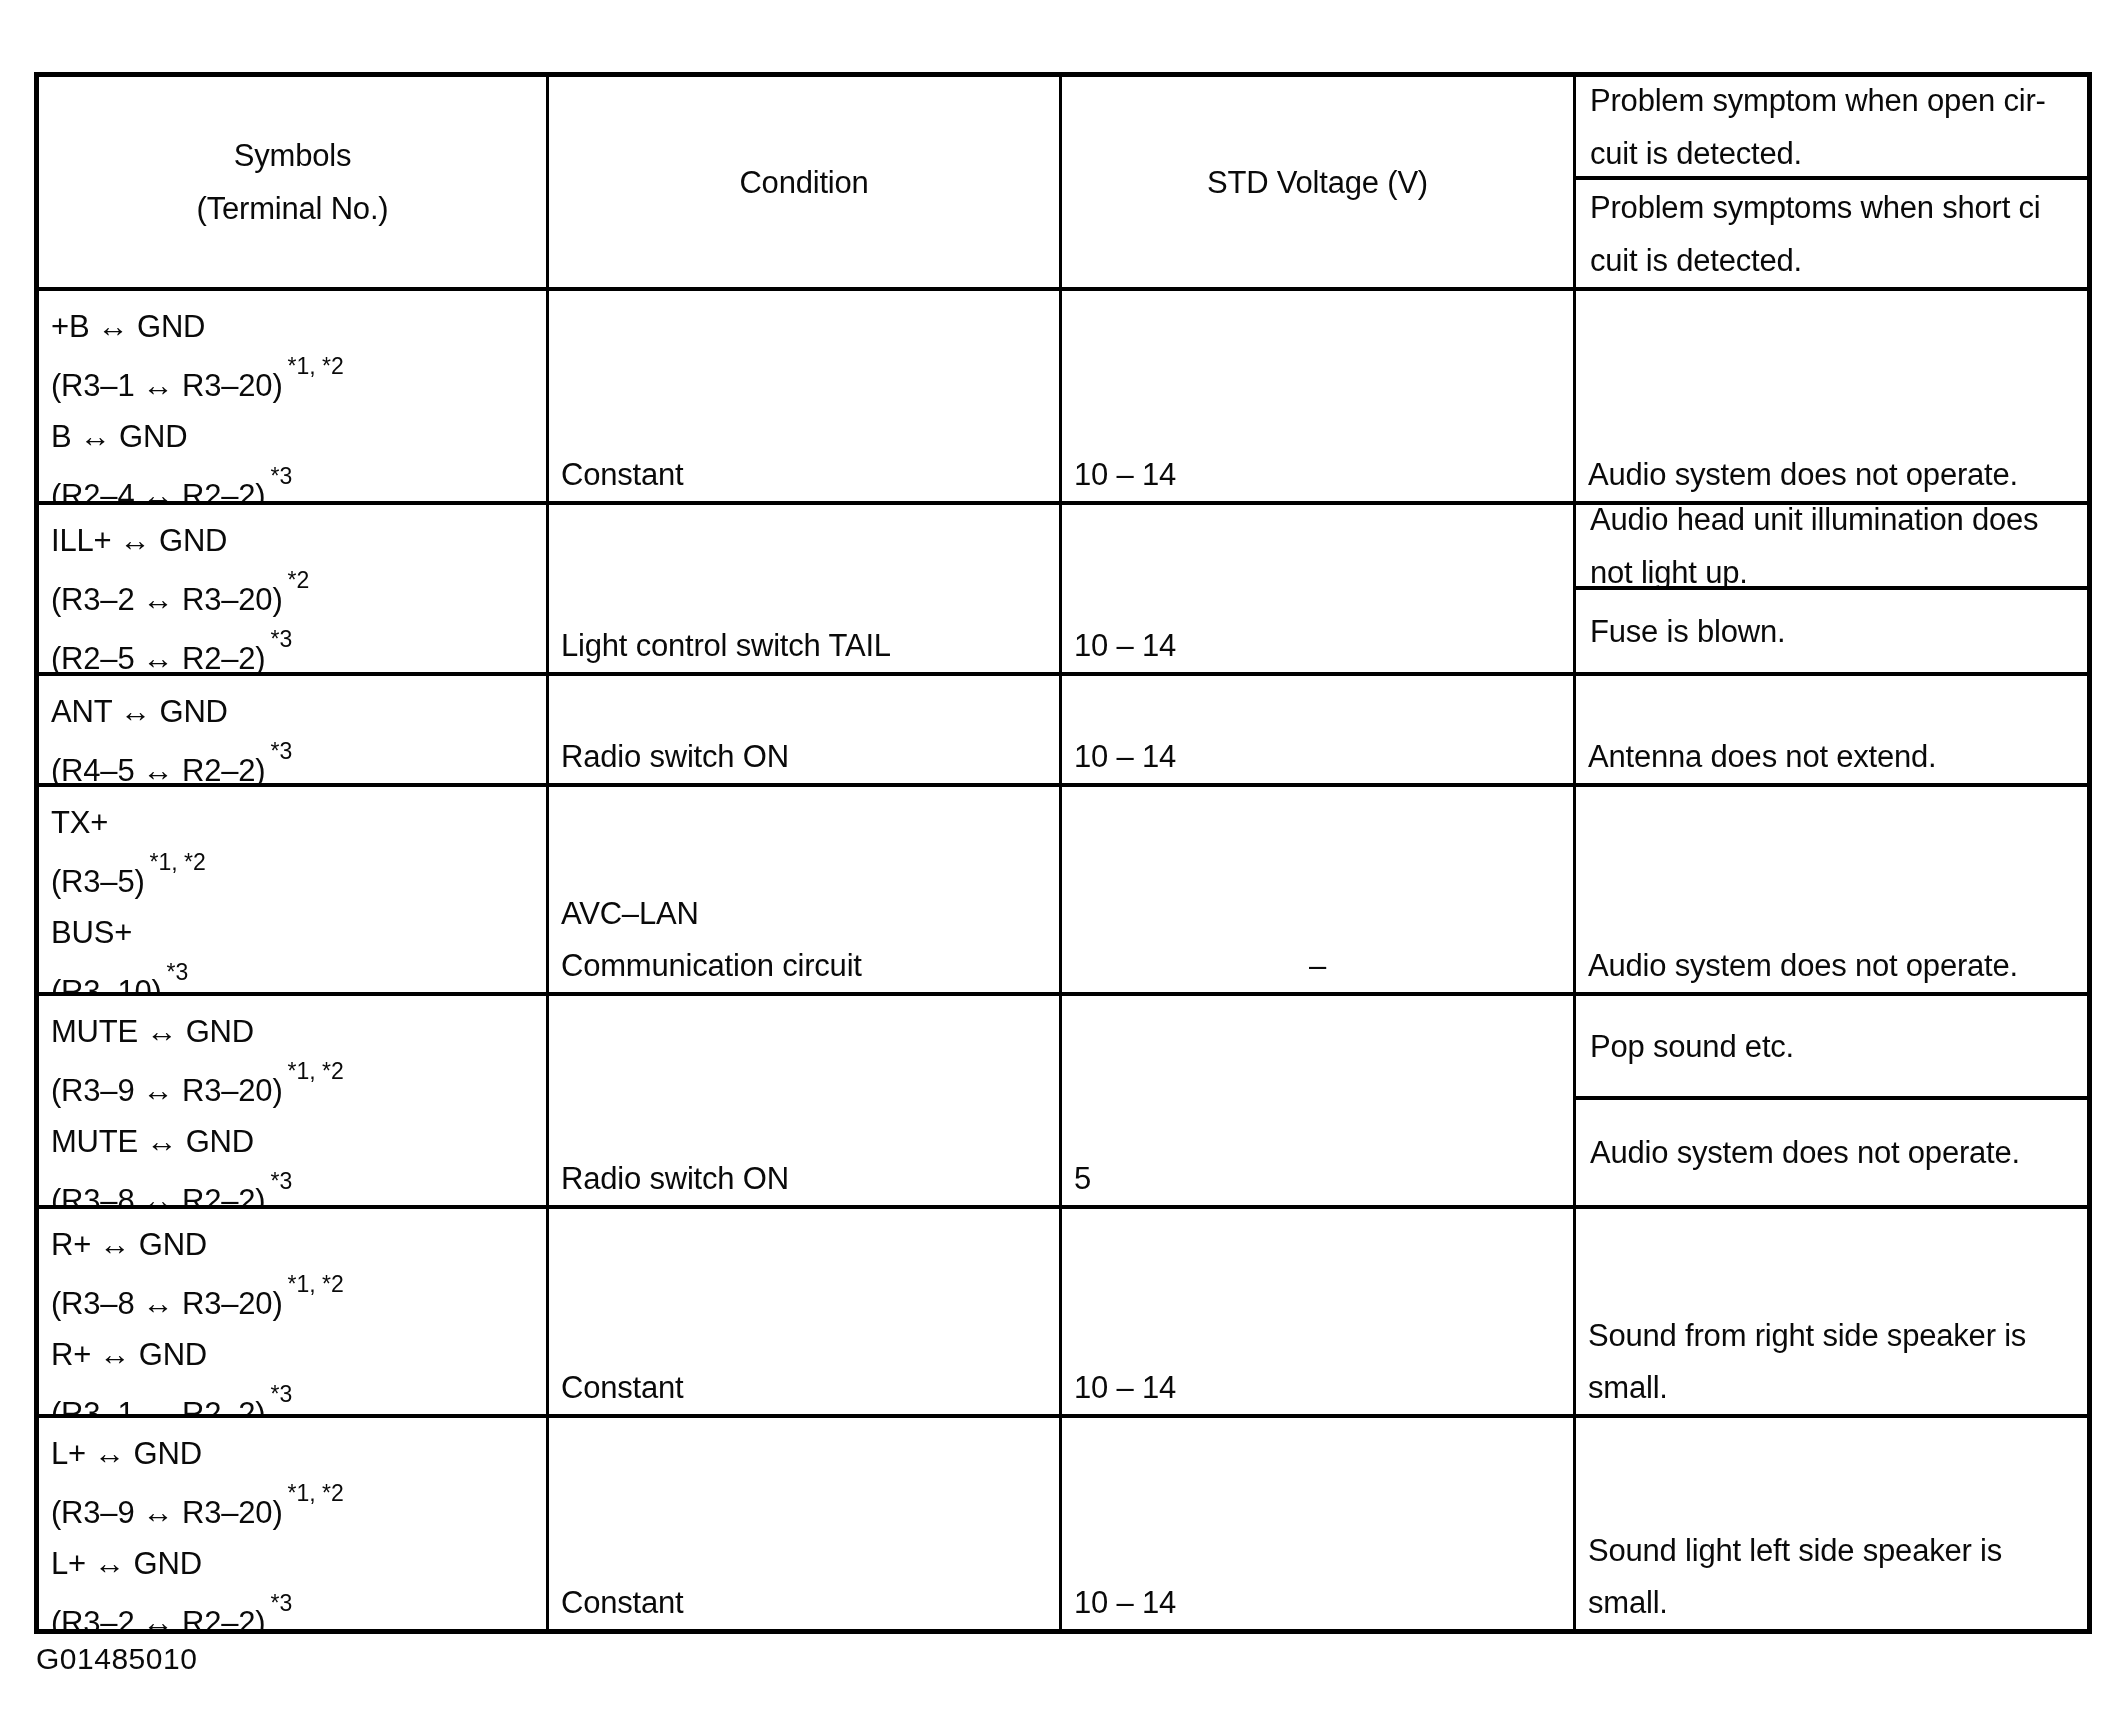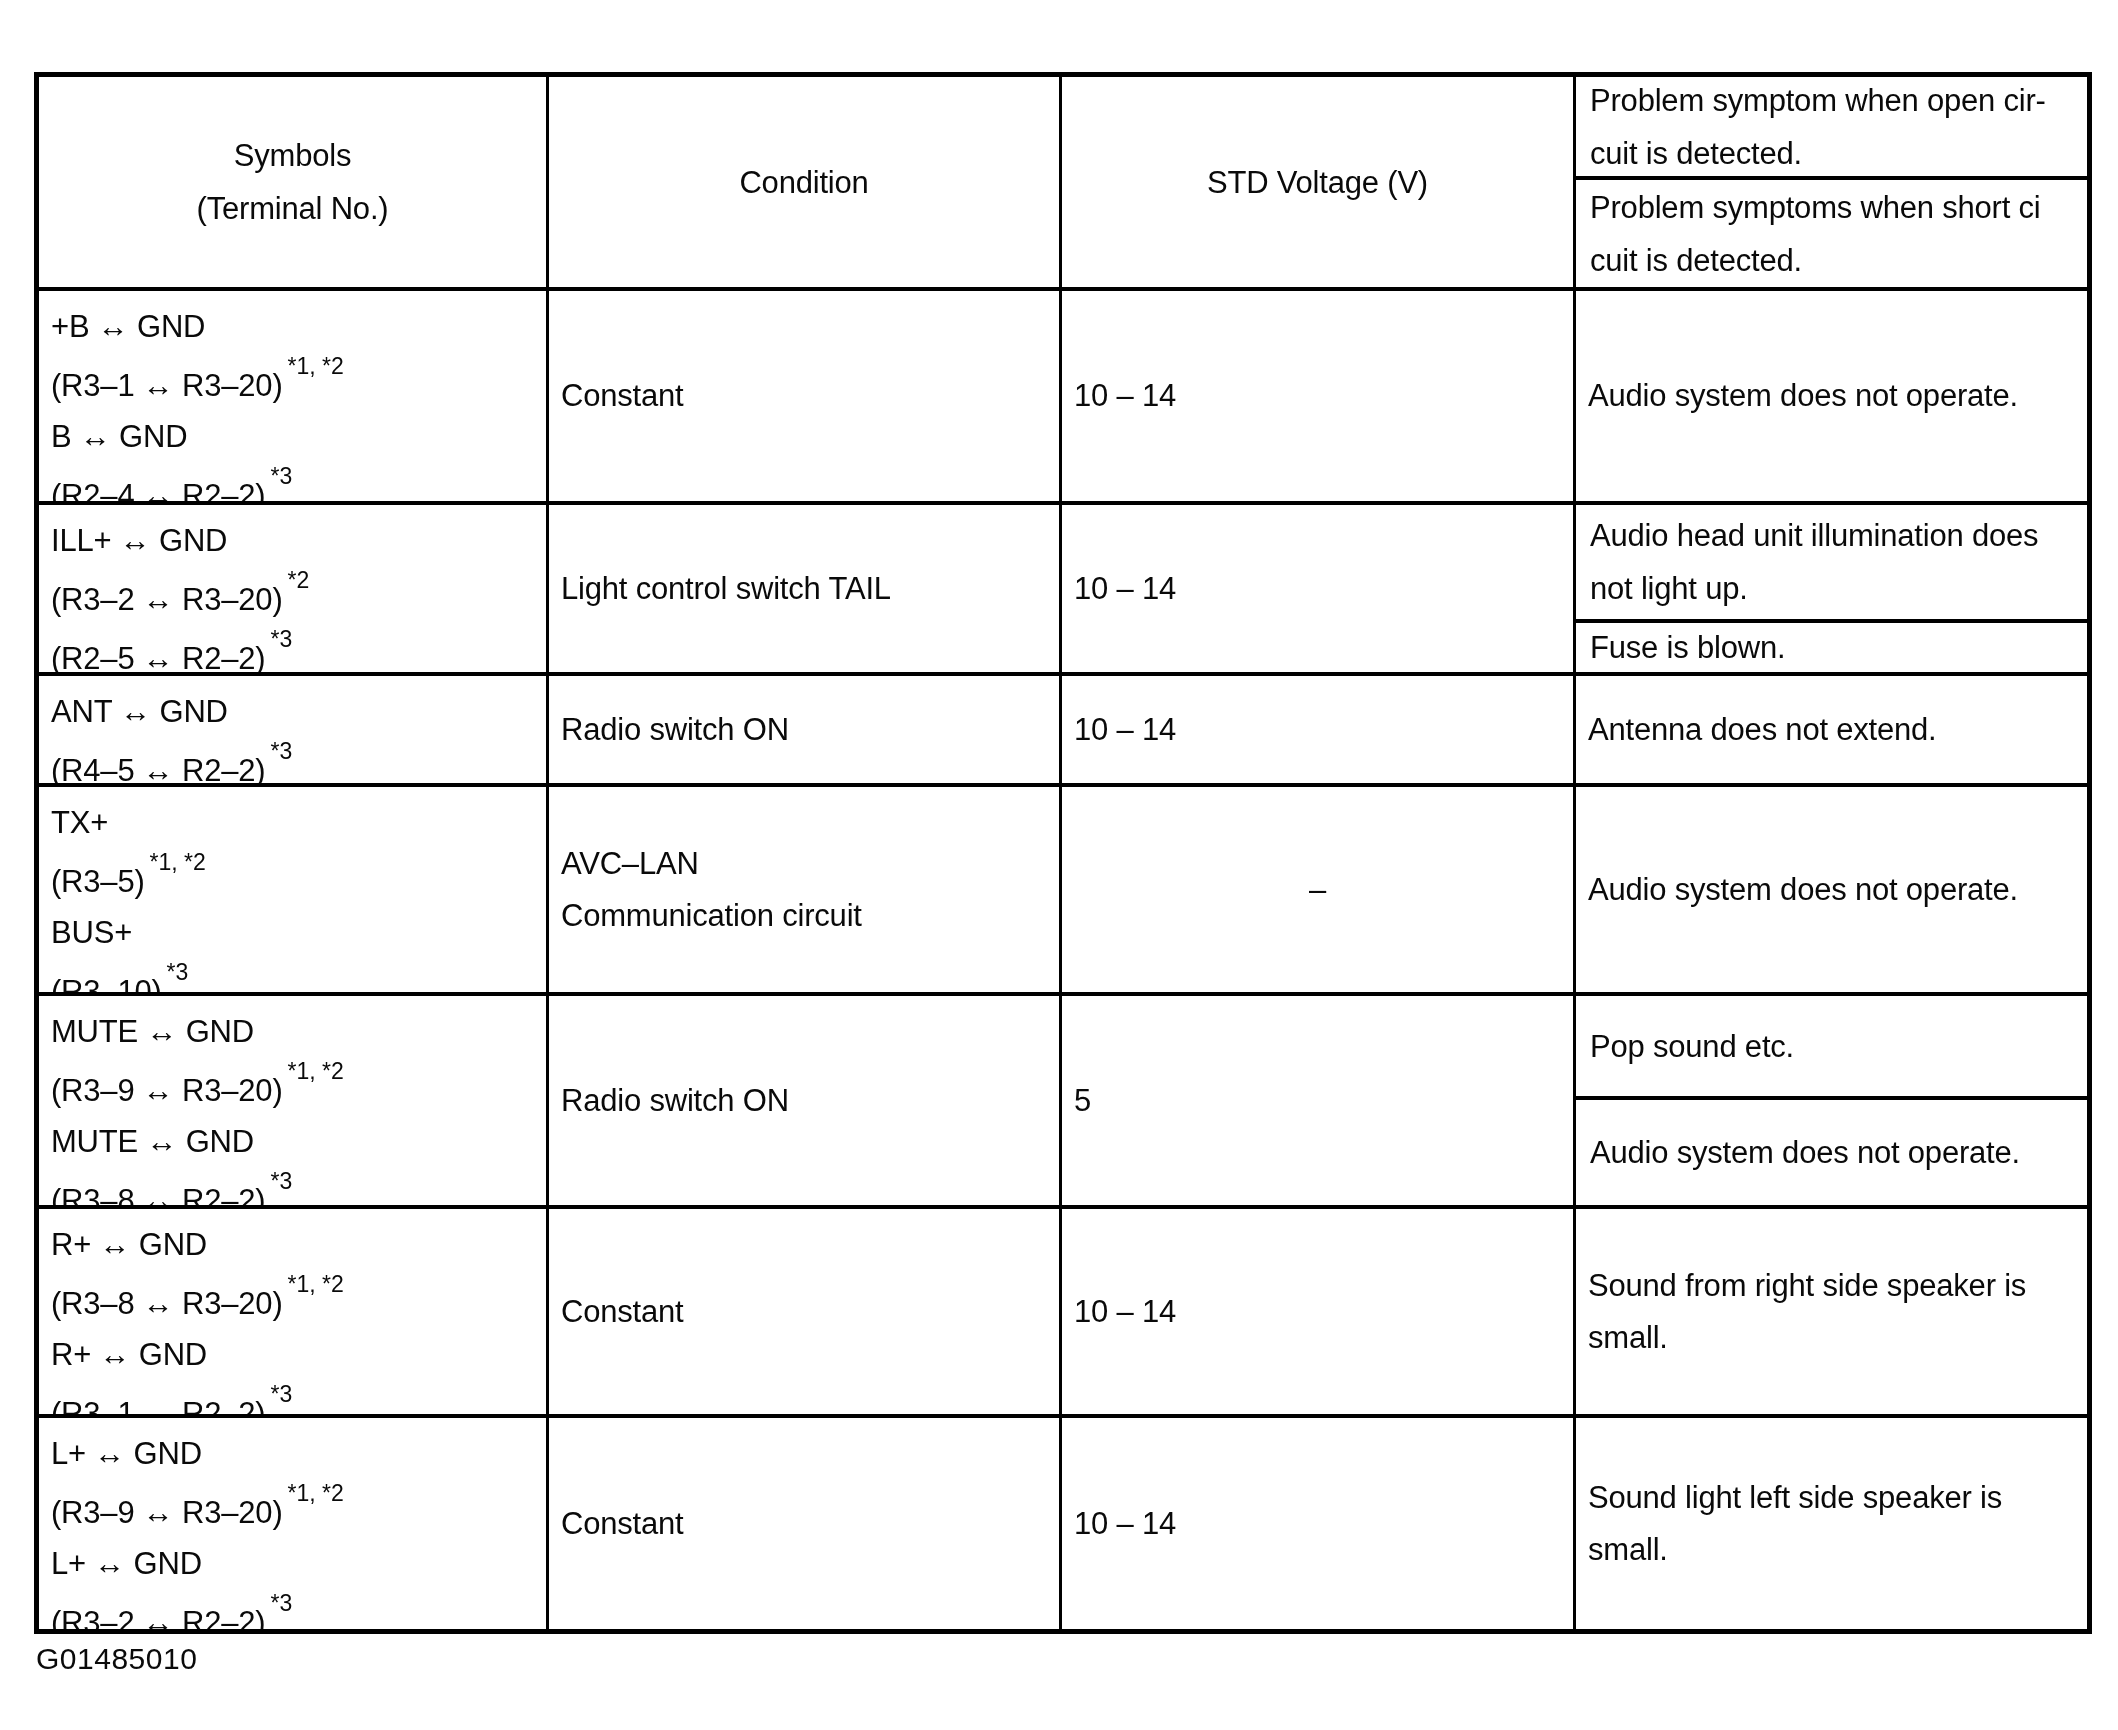--- a/index.html
+++ b/index.html
@@ -45,21 +45,21 @@
     line-height: 53px;
   }
   .sym {
     padding: 10px 12px;
     line-height: 51px;
     white-space: nowrap;
   }
   .mid {
     display: flex;
     flex-direction: column;
-    justify-content: center;
+    justify-content: flex-end;
     padding: 0 12px;
     line-height: 52px;
     white-space: nowrap;
   }
   .vc {
     align-items: center;
     text-align: center;
     padding: 0;
   }
   .split {
@@ -73,21 +73,21 @@
     justify-content: center;
     padding: 0 14px;
     line-height: 53px;
     white-space: nowrap;
     box-sizing: border-box;
     overflow: hidden;
   }
   .sub.top { border-bottom: 4px solid #000; }
   .sub.bot { flex: 1; }
   .split-hdr .sub.top { height: 103px; }
-  .split-r2 .sub.top { height: 118px; }
+  .split-r2 .sub.top { height: 85px; }
   .split-r5 .sub.top { height: 104px; }
 
   sup.fn {
     font-size: 23px;
     position: relative;
     top: -11px;
     margin-left: 5px;
     letter-spacing: 0;
   }
   .clip {

